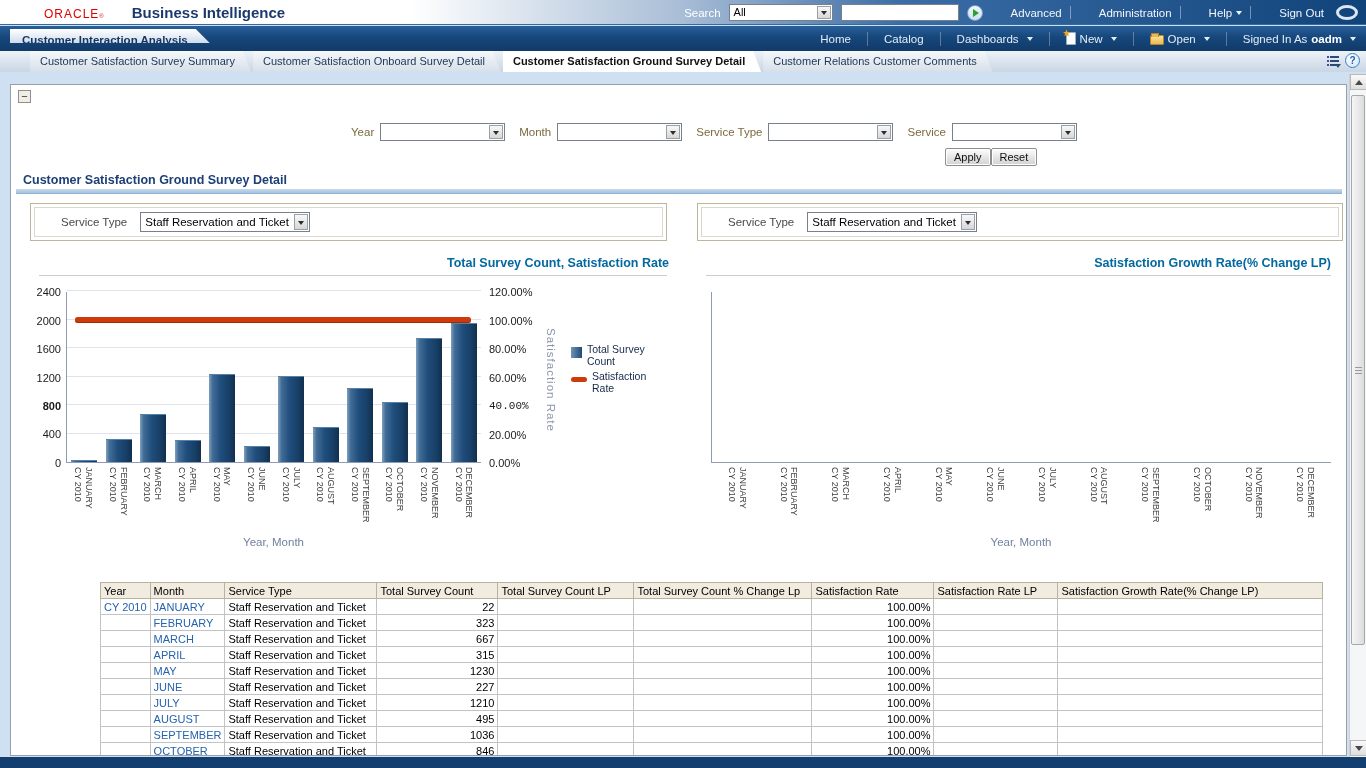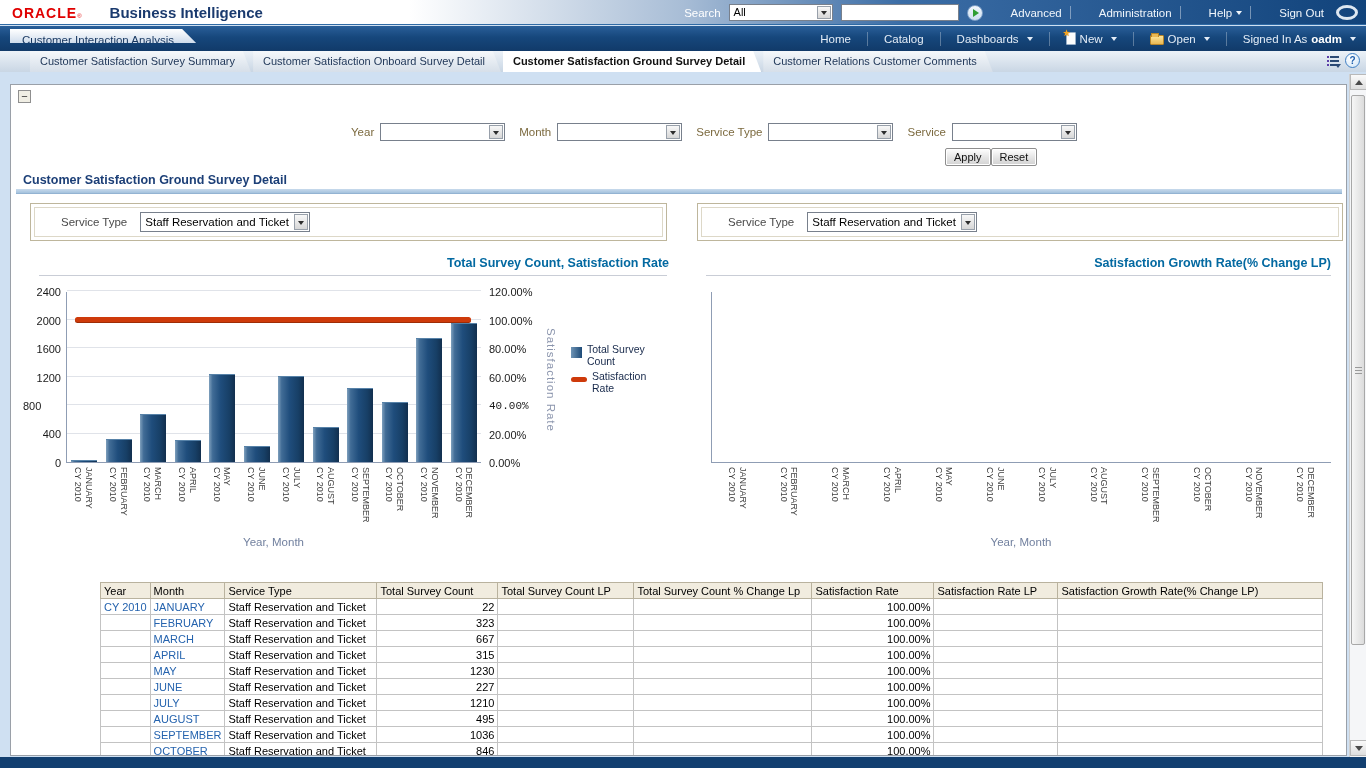--- a/index.html
+++ b/index.html
@@ -4,21 +4,21 @@
 <style>
   * { margin:0; padding:0; box-sizing:border-box; }
   body { font-family:"Liberation Sans", sans-serif; background:#cfe0f2; }
   #stage { position:relative; width:1366px; height:768px; overflow:hidden; background:#cfe0f2; }
 
   
   #header1 { position:absolute; left:0; top:0; width:1366px; height:25px;
     background:linear-gradient(to right,#ffffff 0%,#ffffff 30%,#a8bdd6 50%,#3b6da6 66%,#11437b 100%);
     border-bottom:1px solid #2f6aa4; display:flex; align-items:center; }
   .brand { display:flex; align-items:baseline; padding-left:12px; }
-  .oracle-logo { color:#e00000; font-weight:bold; font-size:14px; letter-spacing:1px; }
+  .oracle-logo { color:#e00000; font-weight:normal; font-size:12px; letter-spacing:1px;margin-left:32px; }
   .oracle-mark { color:#e00000; font-size:6px; vertical-align:super; }
   .product-name { color:#1a3a6e; font-weight:bold; font-size:15px; margin-left:28px; }
   .h1-right { position:absolute; right:8px; top:0; height:25px; display:flex; align-items:center; gap:8px; color:#fff; font-size:11.5px; }
   .combo { position:relative; background:#fff; border:1px solid #7a8materials08; border:1px solid #78808c; height:17px; font-size:11px; color:#000; }
   .combo .combo-text { display:block; line-height:15px; padding:0 18px 0 4px; white-space:nowrap; overflow:hidden; }
   .combo .combo-btn { position:absolute; right:1px; top:1px; bottom:1px; width:14px;
     background:linear-gradient(#f8f8f8,#d7d7d7); border:1px solid #98a0aa; display:flex; align-items:center; justify-content:center; }
   .combo .combo-btn::after { content:""; width:0; height:0; border:3px solid transparent; border-top:4px solid #2d2d2d; margin-top:4px; }
   #search-box { width:104px; }
   #search-input { width:118px; height:17px; border:1px solid #78808c; font-size:11px; padding:0 3px; background:#fff; }
@@ -27,21 +27,21 @@
   #search-go::after { content:""; width:0; height:0; border-top:4px solid transparent; border-bottom:4px solid transparent; border-left:6px solid #2f9e33; margin-left:2px; }
   .h1-sep { width:1px; height:13px; background:rgba(255,255,255,.4); }
   .h1-link { color:#f0f5fb; cursor:pointer; white-space:nowrap;margin-left:20px; }
   .caret { display:inline-block; width:0; height:0; border-left:3px solid transparent; border-right:3px solid transparent; border-top:4px solid currentColor; margin-left:4px; vertical-align:middle; }
   #oracle-o { width:22px; height:15px; border:3px solid #dde7f1; border-radius:50%; margin-left:4px; }
 
   
   #header2 { position:absolute; left:0; top:26px; width:1366px; height:25px;
     background:linear-gradient(#2a5f99 0%,#16477c 45%,#113a69 100%); }
   #dashboard-tab { position:absolute; left:10px; top:3px; height:14px; line-height:22px;
-    padding:0 22px 0 12px; font-size:11.5px; font-weight:normal; color:#15355e;
+    padding:0 22px 0 12px; font-size:11.5px; font-weight:bold; color:#15355e;
     background:linear-gradient(#ffffff,#cfdcec); clip-path:polygon(0 0, calc(100% - 14px) 0, 100% 100%, 0 100%); }
   #h2-right { position:absolute; right:10px; top:0; height:25px; display:flex; align-items:center; gap:16px; color:#dce8f4; font-size:11.5px; }
   .h2-sep { width:1px; height:14px; background:rgba(255,255,255,.3); }
   .h2-link { color:#e4edf7; cursor:pointer; white-space:nowrap; display:flex; align-items:center; gap:4px; }
   .signed-user { color:#ffffff; font-weight:bold; }
   .new-icon { position:relative; width:10px; height:13px; background:#fdfdfd; border:1px solid #9ab0c8; border-radius:1px; display:inline-block; }
   .new-icon::after { content:"★"; position:absolute; left:-4px; top:-5px; color:#f5a623; font-size:9px; text-shadow:0 0 1px #b36d00; }
   .open-icon { position:relative; width:14px; height:10px; background:linear-gradient(#fbe49a,#eab854); border:1px solid #b8862a; border-radius:1px; display:inline-block; margin-top:3px; }
   .open-icon::before { content:""; position:absolute; left:0; top:-3px; width:6px; height:3px; background:#eab854; border:1px solid #b8862a; border-bottom:none; }
 
@@ -308,21 +308,21 @@
           </div>
           <div class="bar-slot">
             <div class="bar" title="DECEMBER: 1950" style="height: 138.938px;"></div>
           </div>
         </div>
       <div id="left-line" style="left: 8px; right: 10px; bottom: 140.5px;"></div>
     </div>
     <div id="left-yaxis">
         <div class="ytick" style="left: 12px; width: 38px; text-align: right; top: 372px;">0</div>
         <div class="ytick" style="left: 12px; width: 38px; text-align: right; top: 343px;">400</div>
-        <div class="ytick" style="left: 12px; width: 38px; text-align: left; top: 315px;">800</div>
+        <div class="ytick" style="left: 12px; width: 38px; text-align: right; top: 315px; font-weight: bold;">800</div>
         <div class="ytick" style="left: 12px; width: 38px; text-align: right; top: 286.5px;">1200</div>
         <div class="ytick" style="left: 12px; width: 38px; text-align: right; top: 258px;">1600</div>
         <div class="ytick" style="left: 12px; width: 38px; text-align: right; top: 229.5px;">2000</div>
         <div class="ytick" style="left: 12px; width: 38px; text-align: right; top: 201px;">2400</div>
       </div>
     <div id="left-yaxis2">
         <div class="ytick" style="left: 478px; width: 52px; top: 372px;">0.00%</div>
         <div class="ytick" style="left: 478px; width: 52px; top: 343.5px;">20.00%</div>
         <div class="ytick" style="left: 478px; width: 52px; top: 315px; font-family: Liberation Mono, monospace;">40.00%</div>
         <div class="ytick" style="left: 478px; width: 52px; top: 286.5px;">60.00%</div>

